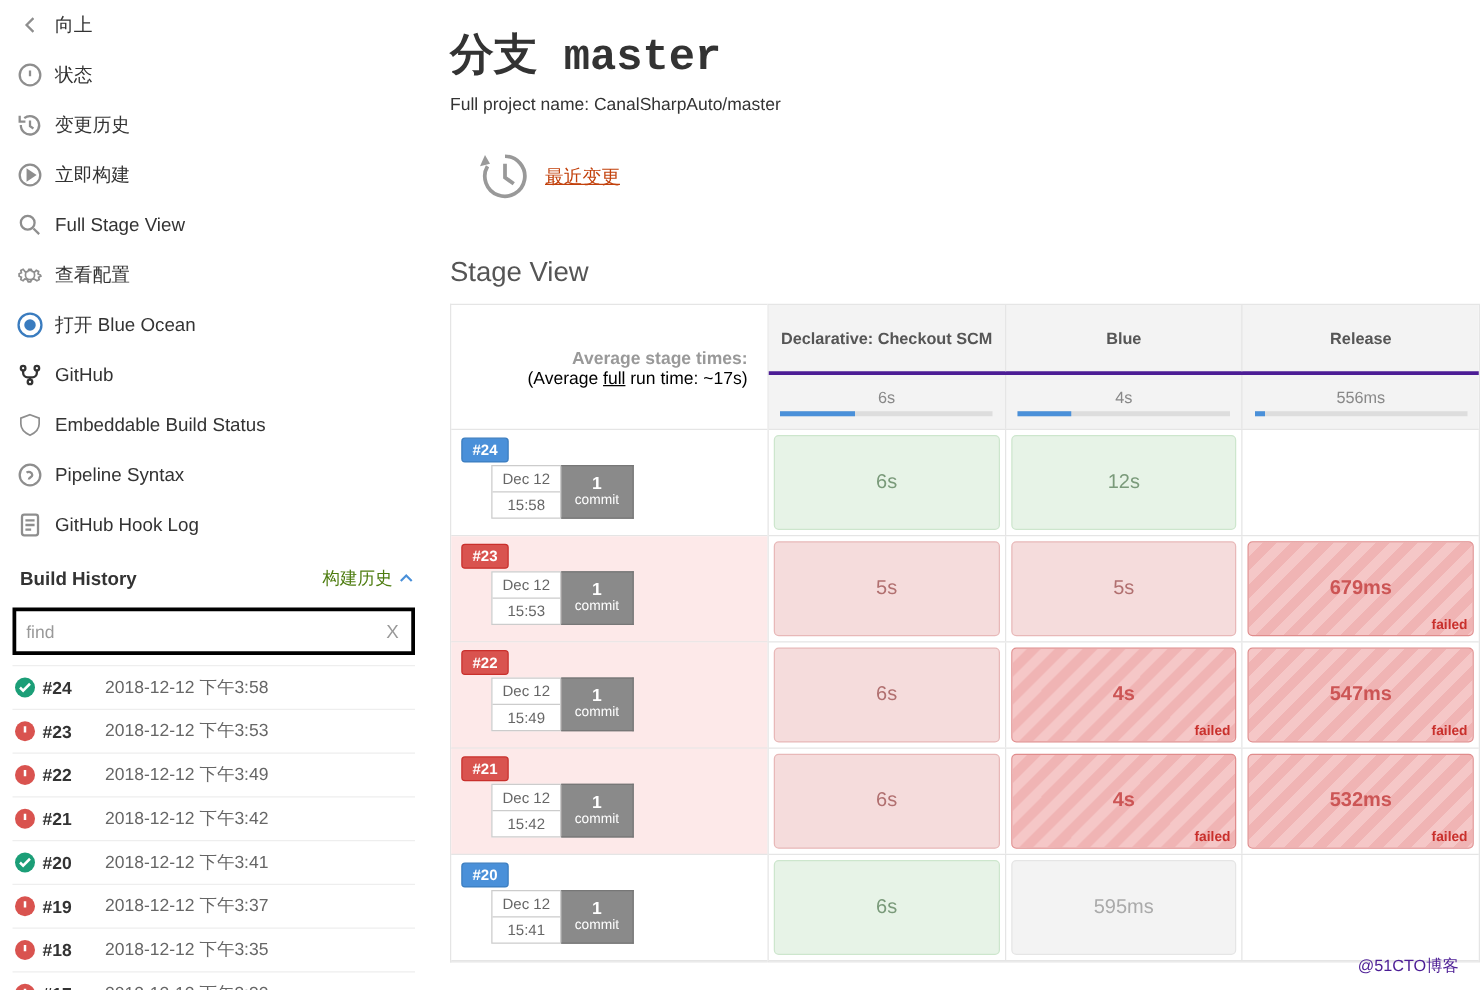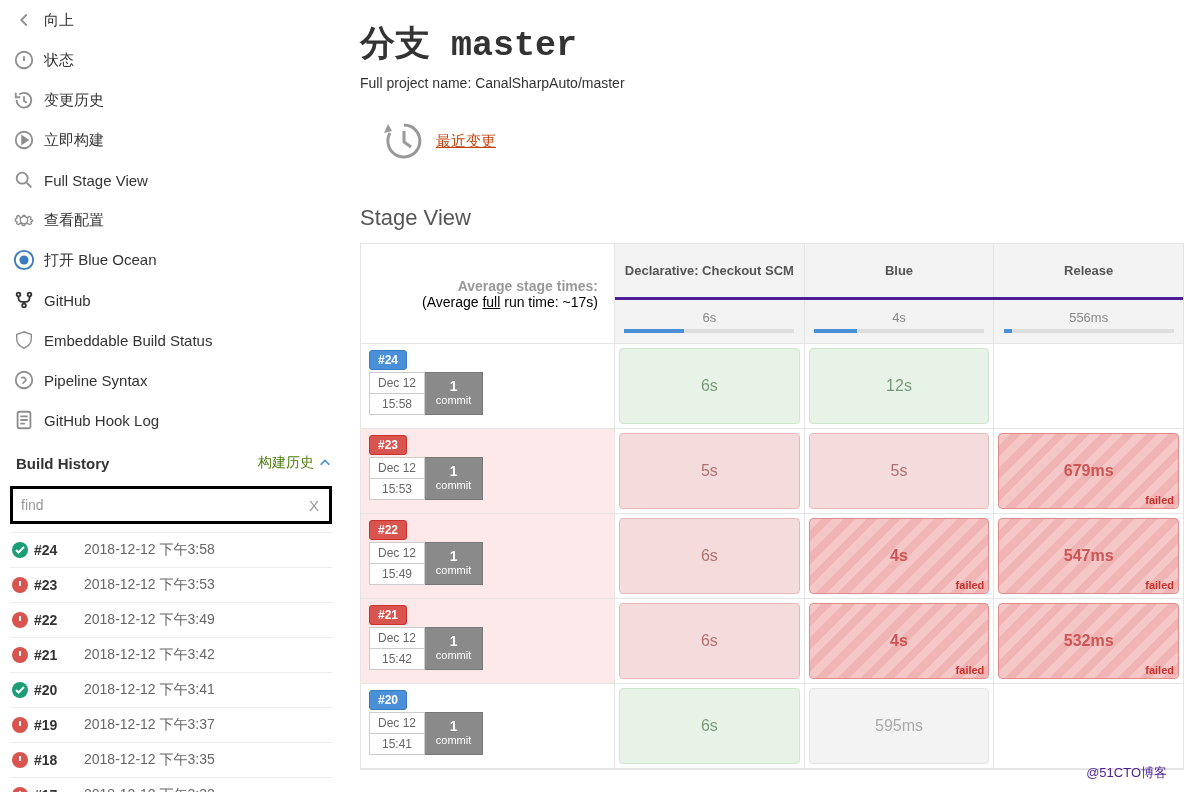--- a/index.html
+++ b/index.html
@@ -45,21 +45,21 @@
 .sg-left { width: 254px; border: 1px solid #e5e5e5; border-right: 0; }
 .avg-box { height: 100px; display: flex; flex-direction: column; justify-content: center; align-items: flex-end; padding-right: 16px; color: #aaa; font-size: 14px; border-bottom: 1px solid #e5e5e5; }
 .avg-box .l1 { font-weight: 600; color: #999; }
 .avg-box .l2 { color: #000000; }
 .avg-box .u { text-decoration: underline; }
 
 .run-row { height: 85px; border-bottom: 1px solid #e5e5e5; padding: 6px 0 0 8px; }
 .run-row.fail-bg { background: #fde9e9; }
 .run-badge { display: inline-block; background: #4a90d9; color: #fff; font-size: 12px; font-weight: 700; padding: 2px 8px; border-radius: 3px; border: 1px solid #3a7cbf; margin-bottom: 2px; }
 .run-badge.red { background: #d9534f; border-color: #c9302c; }
-.run-info { display: flex; }
+.run-info { display: flex; margin-left: 24px; }
 .run-date { border: 1px solid #ccc; background: #fff; text-align: center; font-size: 12px; }
 .run-date .d { padding: 3px 8px; border-bottom: 1px solid #ccc; color: #666; }
 .run-date .t { padding: 3px 8px; color: #666; }
 .run-commit { background: #8a8a8a; color: #fff; text-align: center; width: 58px; display: flex; flex-direction: column; justify-content: center; border: 1px solid #777; border-left: 0; }
 .run-commit .c1 { font-size: 14px; font-weight:700; line-height: 1; }
 .run-commit .c2 { font-size: 11px; line-height: 1.4; }
 
 .sg-right { flex: 1; border: 1px solid #e5e5e5; }
 .stage-hdr-row { display: flex; height: 56px; background: #f3f3f3; border-bottom: 3px solid #4c1d95; }
 .stage-hdr-cell { flex: 1; display: flex; align-items: center; justify-content: center; border-right: 1px solid #e5e5e5; font-size: 13px; font-weight: 700; color: #555; text-align: center; padding: 0 6px; }

